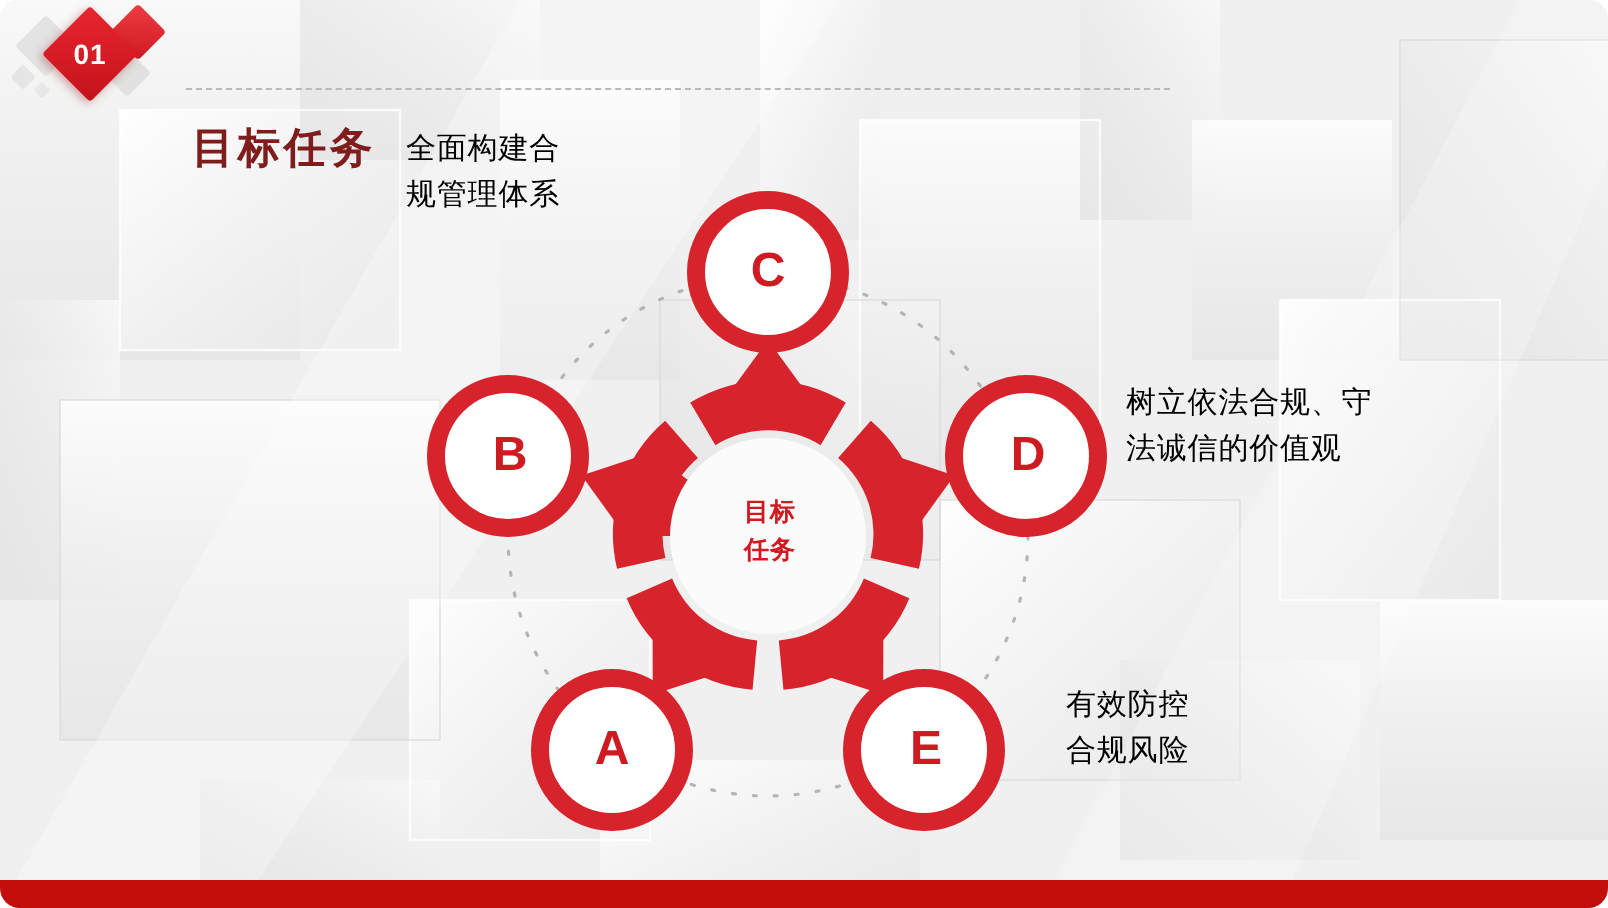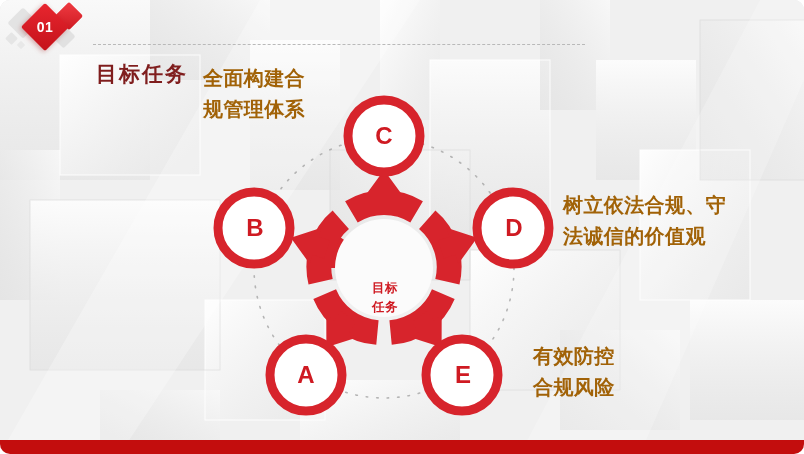--- a/index.html
+++ b/index.html
@@ -51,37 +51,37 @@
     border-top:1px dashed #b9b9b9;
   }
 
   
   .diagram{position:absolute;left:0;top:0;width:804px;height:454px;}
   .diagram svg{position:absolute;left:0;top:0;width:804px;height:454px;}
 
   
   .label{
     position:absolute;
-    color:#a16207;
-    font-size:20px;
-    font-weight:bold;
+    color:#000000;
+    font-size:15px;
+    font-weight:normal;
     line-height:1.55;
     letter-spacing:.4px;
     white-space:pre-line;
   }
   .lbl-c{left:203px;top:63px;}
   .lbl-b{left:108px;top:188px;}
   .lbl-a{left:45px;top:313px;}
   .lbl-d{left:563px;top:190px;}
   .lbl-e{left:533px;top:341px;}
 
   .hub-text{
     position:absolute;left:355px;top:247px;width:60px;
     text-align:center;color:#cf1a22;font-size:12.5px;font-weight:bold;
-    line-height:1.5;white-space:pre-line;letter-spacing:.5px;margin-top:32px;
+    line-height:1.5;white-space:pre-line;letter-spacing:.5px;
   }
 
   .node-letter{
     position:absolute;width:46px;text-align:center;
     color:#cf1a22;font-size:24px;font-weight:bold;
   }
   .nl-c{left:361px;top:122px;}
   .nl-b{left:232px;top:214px;}
   .nl-d{left:491px;top:214px;}
   .nl-a{left:283px;top:361px;}

